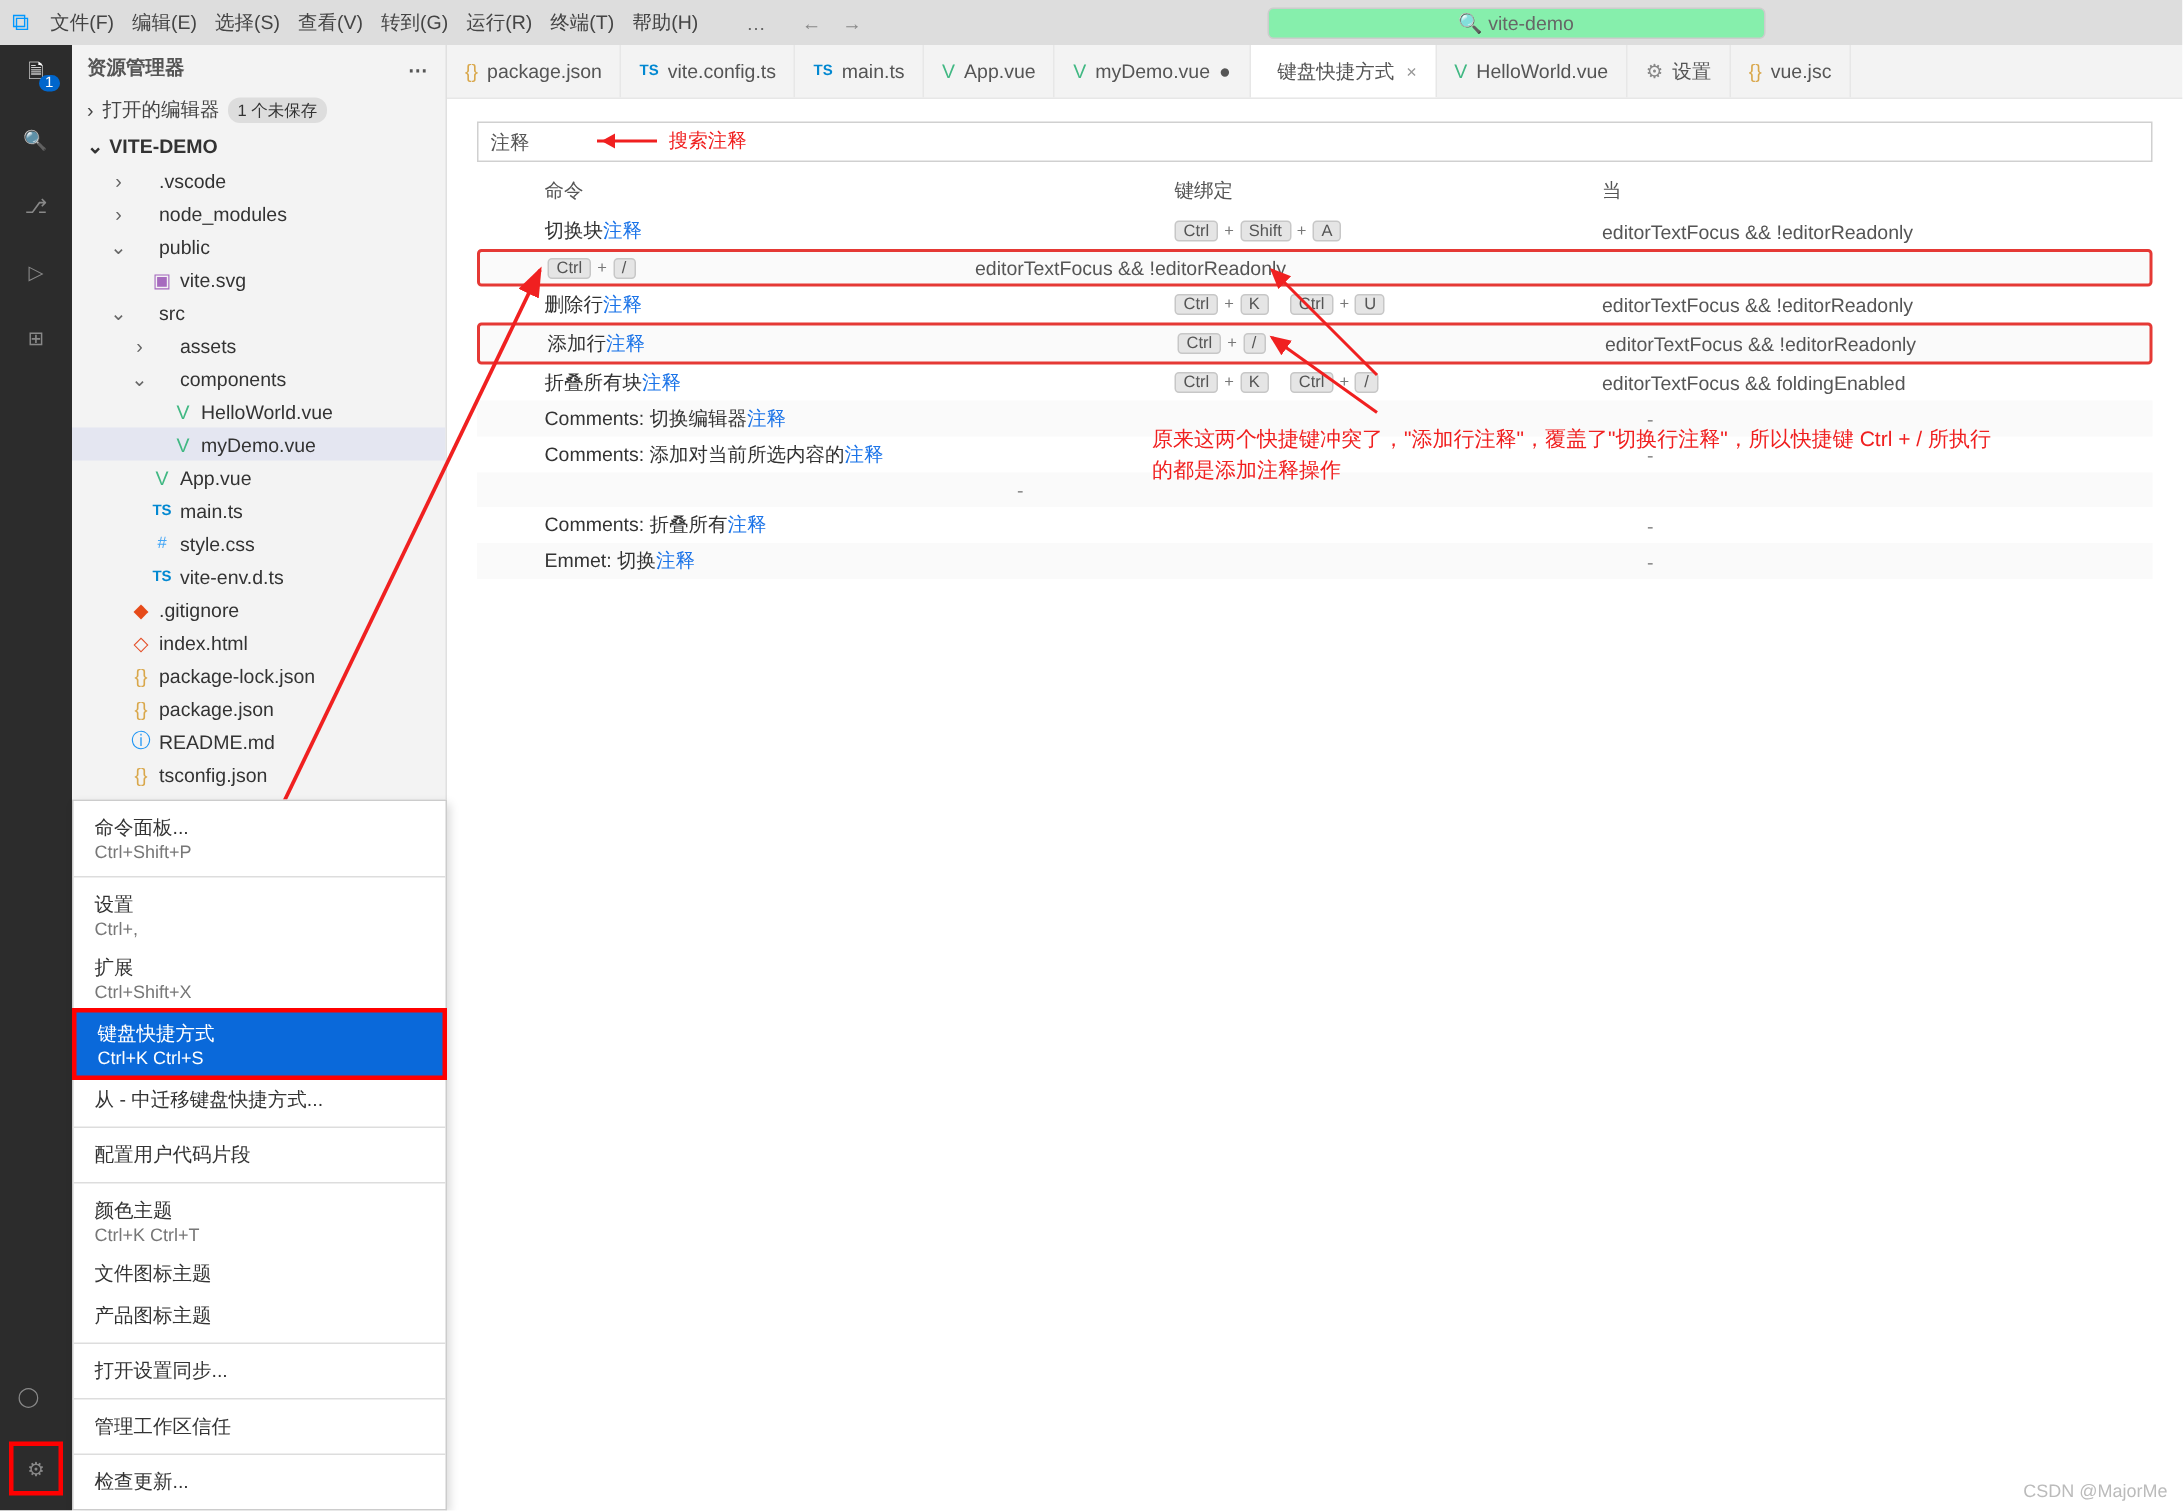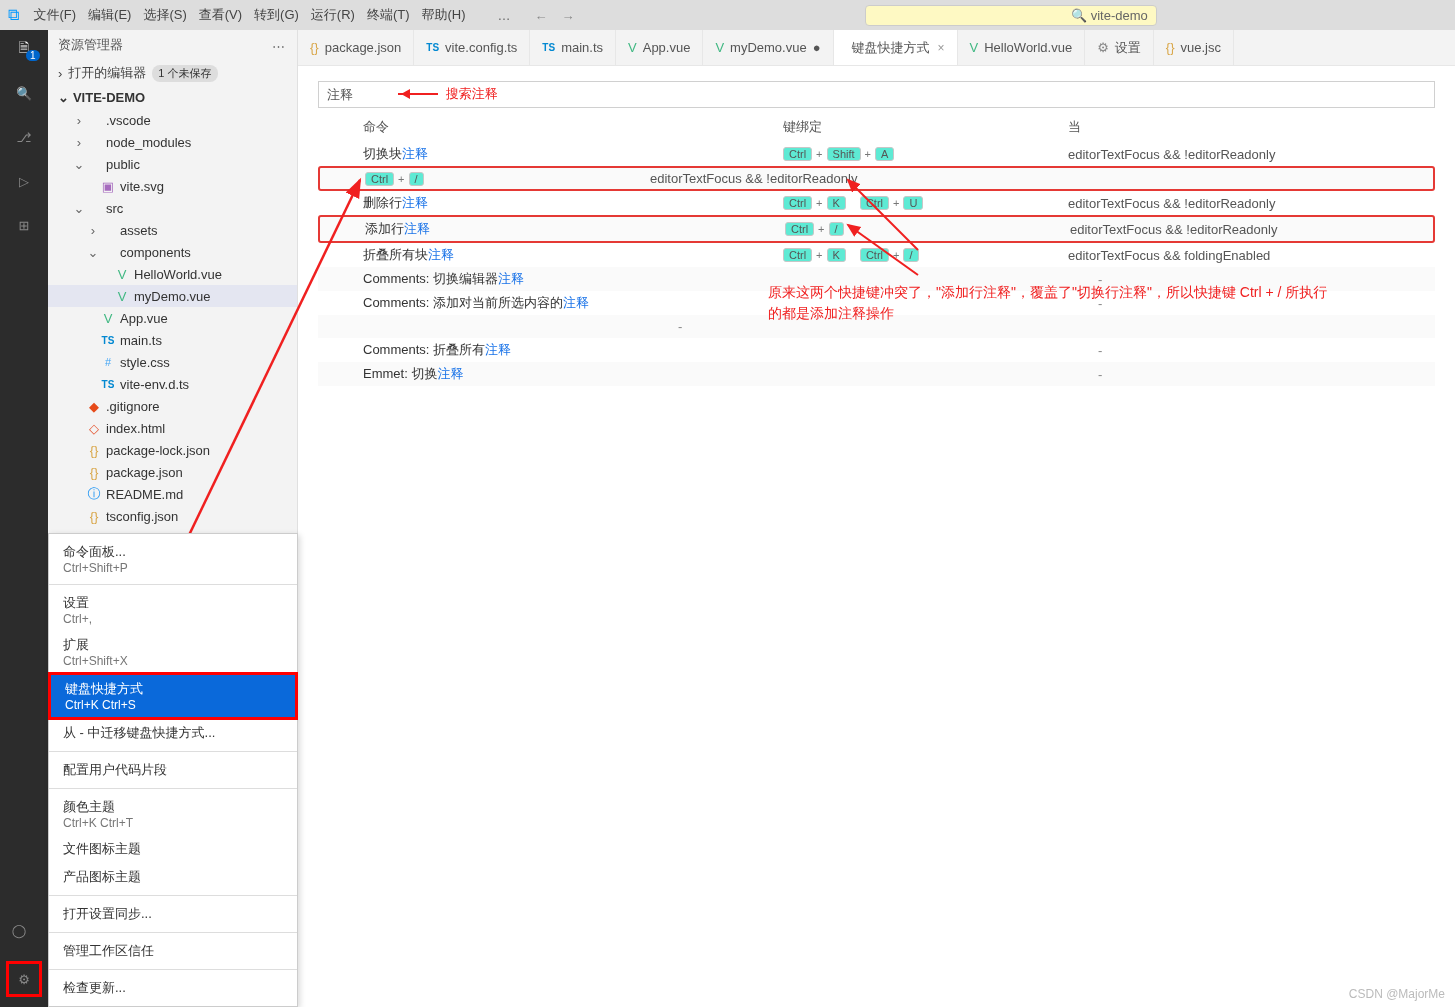--- a/index.html
+++ b/index.html
@@ -1,27 +1,27 @@
 <!DOCTYPE html>
 <html><head>
 <meta charset="utf-8">
 <style>
 *{box-sizing:border-box;margin:0;padding:0;font-family:"Microsoft YaHei",Segoe UI,sans-serif;font-size:13px;}
 body{background:#fff;color:#333;overflow:hidden;width:1455px;height:1007px;position:relative;}
 .top-menu{height:30px;background:#ddd;display:flex;align-items:center;padding:0 8px;gap:14px;color:#444;font-size:12px;}
-.top-menu .cmd-input{margin-left:auto;width:292px;background:#fef9c3;border:1px solid #ccc;border-radius:4px;padding:2px 8px;color:#666;text-align:right;}
+.top-menu .cmd-input{margin-left:auto;width:332px;background:#86efac;border:1px solid #ccc;border-radius:4px;padding:2px 8px;color:#666;text-align:center;}
 .shell{display:flex;height:calc(100% - 30px);}
 .activity{width:48px;background:#2c2c2c;display:flex;flex-direction:column;align-items:center;padding-top:6px;gap:18px;position:relative;}
 .activity .ic{width:26px;height:26px;display:flex;align-items:center;justify-content:center;color:#888;}
 .activity .ic.active{color:#fff;}
 .activity .badge{position:absolute;top:20px;left:26px;background:#06c;color:#fff;font-size:10px;border-radius:8px;padding:0 4px;}
 .activity .bottom{margin-top:auto;margin-bottom:10px;display:flex;flex-direction:column;gap:18px;}
 .gear-box{border:3px solid #f00;padding:2px;}
 .sidebar{width:250px;background:#f3f3f3;border-right:1px solid #e0e0e0;display:flex;flex-direction:column;}
-.sb-header{display:flex;align-items:flex-end;padding:6px 10px;color:#555;}
+.sb-header{display:flex;align-items:flex-end;padding:6px 10px;color:#555;font-weight:bold;}
 .sb-header .dots{margin-left:auto;letter-spacing:2px;}
 .sb-open{padding:4px 10px;color:#444;display:flex;align-items:center;gap:6px;}
 .sb-open .pill{background:#ddd;border-radius:8px;font-size:11px;padding:1px 6px;color:#333;}
 .sb-folder{padding:4px 10px;font-weight:bold;color:#333;display:flex;align-items:center;gap:4px;}
 .tree{flex:1;overflow:auto;}
 .tree .row{display:flex;align-items:center;padding:2px 0 2px 0;white-space:nowrap;color:#333;height:22px;}
 .tree .row.sel{background:#e4e6f1;}
 .tree .tw{width:14px;text-align:center;color:#666;}
 .tree .fi{width:16px;display:inline-flex;justify-content:center;margin-right:4px;}
 .ic-json{color:#d9a74a;}
@@ -42,21 +42,21 @@
 .kb-head .c1{flex:0 0 420px;}
 .kb-head .c2{flex:0 0 285px;}
 .kb-head .c3{flex:1;}
 .kb-row{display:flex;padding:3px 0 3px 45px;align-items:center;min-height:23px;}
 .kb-row:nth-child(even){background:#fafafa;}
 .kb-row .c1{flex:0 0 420px;color:#333;}
 .kb-row .c1 .hl{color:#1a73e8;}
 .kb-row .c2{flex:0 0 285px;display:flex;gap:2px;align-items:center;}
 .kb-row .c3{flex:1;color:#555;}
 .kb-row .dash{color:#888;margin-left:30px;}
-.key{border:1px solid #c7c7c7;border-radius:3px;padding:0 5px;font-size:11px;color:#555;background:#5eead4;}
+.key{border:1px solid #c7c7c7;border-radius:3px;padding:0 5px;font-size:11px;color:#555;background:#e5e5e5;}
 .plus{color:#777;font-size:11px;padding:0 2px;}
 .box-red{border:2px solid #e53935;border-radius:3px;}
 
 .ctx{position:absolute;left:48px;bottom:0;width:250px;background:#fff;border:1px solid #ccc;box-shadow:2px 2px 6px rgba(0,0,0,.15);padding:4px 0;z-index:20;}
 .ctx .mi{display:flex;padding:5px 14px;color:#333;justify-content:space-between;flex-direction:column;}
 .ctx .mi.hl{background:#0a69da;color:#fff;}
 .ctx .mi.hl-box{border:3px solid #f00;margin:-1px;}
 .ctx .sep{height:1px;background:#ddd;margin:4px 0;}
 .ctx .sc{color:#777;font-size:12px;}
 .ctx .mi.hl .sc{color:#fff;}

